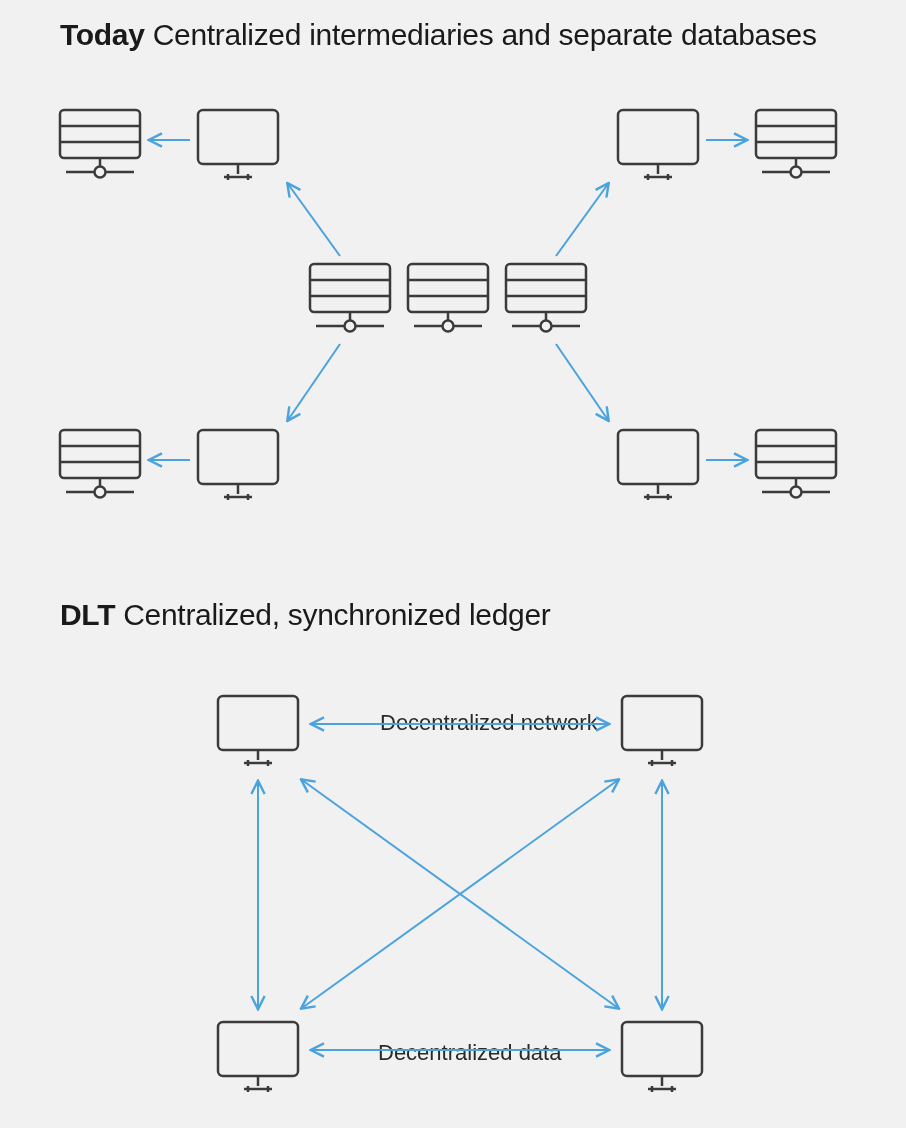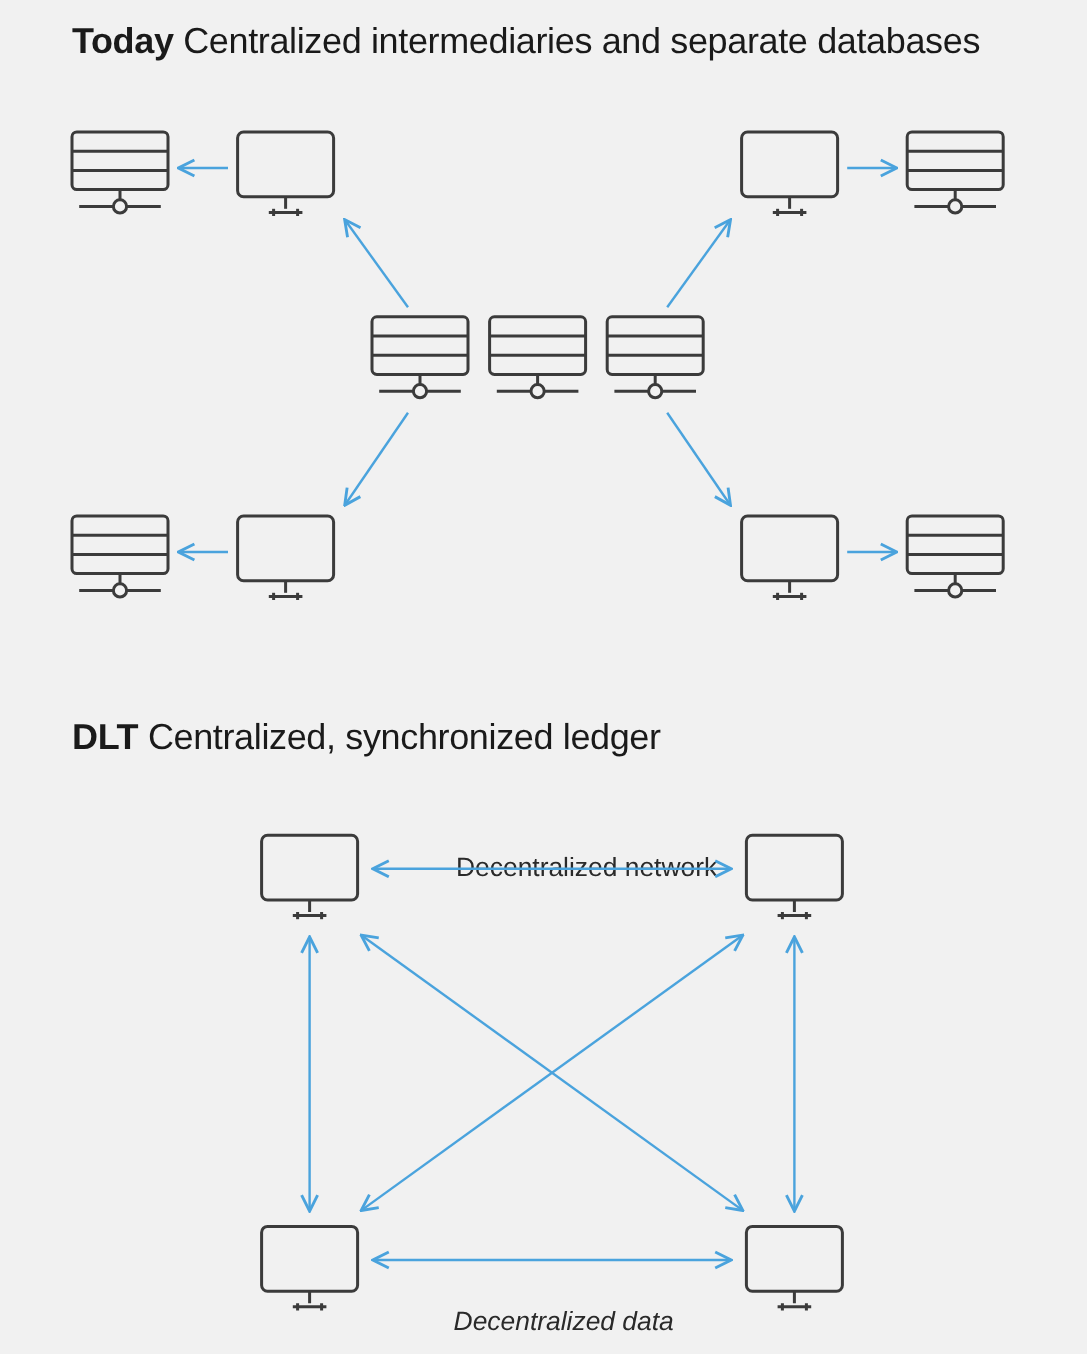--- a/index.html
+++ b/index.html
@@ -37,21 +37,21 @@
 
 <div class="heading" style="left:60px; top:18px;">
   <span class="bold">Today</span><span> Centralized intermediaries and separate databases</span>
 </div>
 
 <div class="heading" style="left:60px; top:598px;">
   <span class="bold">DLT</span><span> Centralized, synchronized ledger</span>
 </div>
 
 <div class="label" style="left:360px; top:710px;margin-left:20px;">Decentralized network</div>
-<div class="label" style="left:378px; top:1088px;font-style:italic;">Decentralized data</div>
+<div class="label" style="left:378px; top:1040px;">Decentralized data</div>
 
 <svg class="canvas" viewBox="0 0 906 1128">
   <defs>
 
     <g id="server-icon">
       <rect x="0" y="0" width="80" height="48" rx="4" ry="4" fill="none" stroke="#3b3b3b" stroke-width="2.5"></rect>
       <line x1="0" y1="16" x2="80" y2="16" stroke="#3b3b3b" stroke-width="2.5"></line>
       <line x1="0" y1="32" x2="80" y2="32" stroke="#3b3b3b" stroke-width="2.5"></line>
       <line x1="6" y1="62" x2="74" y2="62" stroke="#3b3b3b" stroke-width="2.5"></line>
       <line x1="40" y1="48" x2="40" y2="56" stroke="#3b3b3b" stroke-width="2.5"></line>

